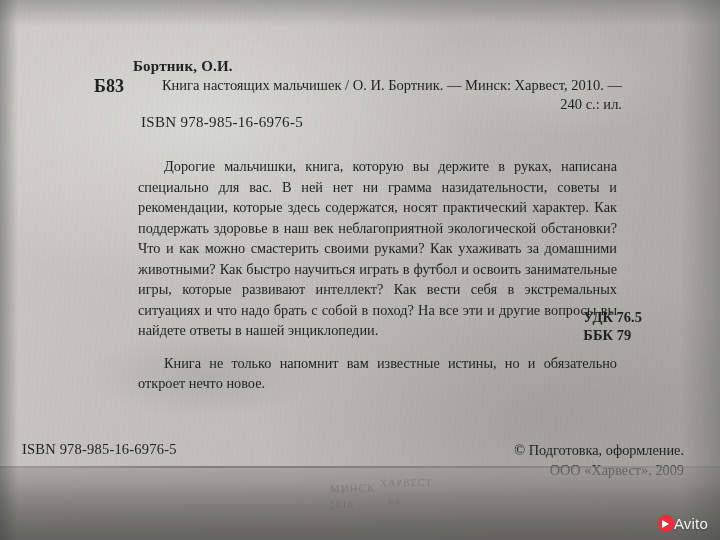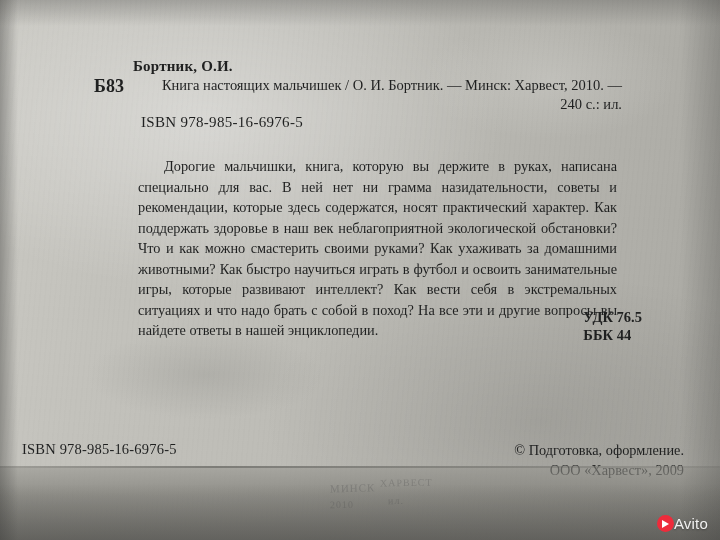--- a/index.html
+++ b/index.html
@@ -184,25 +184,26 @@
   <div class="smudge-a"></div>
 
   <div class="content">
     <div class="blk author">Бортник, О.И.</div>
     <div class="blk udk-code">Б83</div>
     <div class="blk biblio">Книга настоящих мальчишек / О. И. Бортник. — Минск: Харвест, 2010. — 240 с.: ил.</div>
     <div class="blk isbn-top">ISBN 978-985-16-6976-5</div>
 
     <div class="blk annotation">
       <p>Дорогие мальчишки, книга, которую вы держите в руках, написана специально для вас. В ней нет ни грамма назидательности, советы и рекомендации, которые здесь содержатся, носят практический характер. Как поддержать здоровье в наш век неблагоприятной экологической обстановки? Что и как можно смастерить своими руками? Как ухаживать за домашними животными? Как быстро научиться играть в футбол и освоить занимательные игры, которые развивают интеллект? Как вести себя в экстремальных ситуациях и что надо брать с собой в поход? На все эти и другие вопросы вы найдете ответы в нашей энциклопедии.</p>
+      <p>Книга не только напомнит вам известные истины, но и обязательно откроет нечто новое.</p>
     </div>
 
     <div class="blk codes">
       <div>УДК 76.5</div>
-      <div>ББК 44</div>
+      <div>ББК 79</div>
     </div>
 
     <div class="blk isbn-bottom">ISBN 978-985-16-6976-5</div>
 
     <div class="blk copyright">
       <div>© Подготовка, оформление.</div>
       <div>ООО «Харвест», 2009</div>
     </div>
   </div>
 

